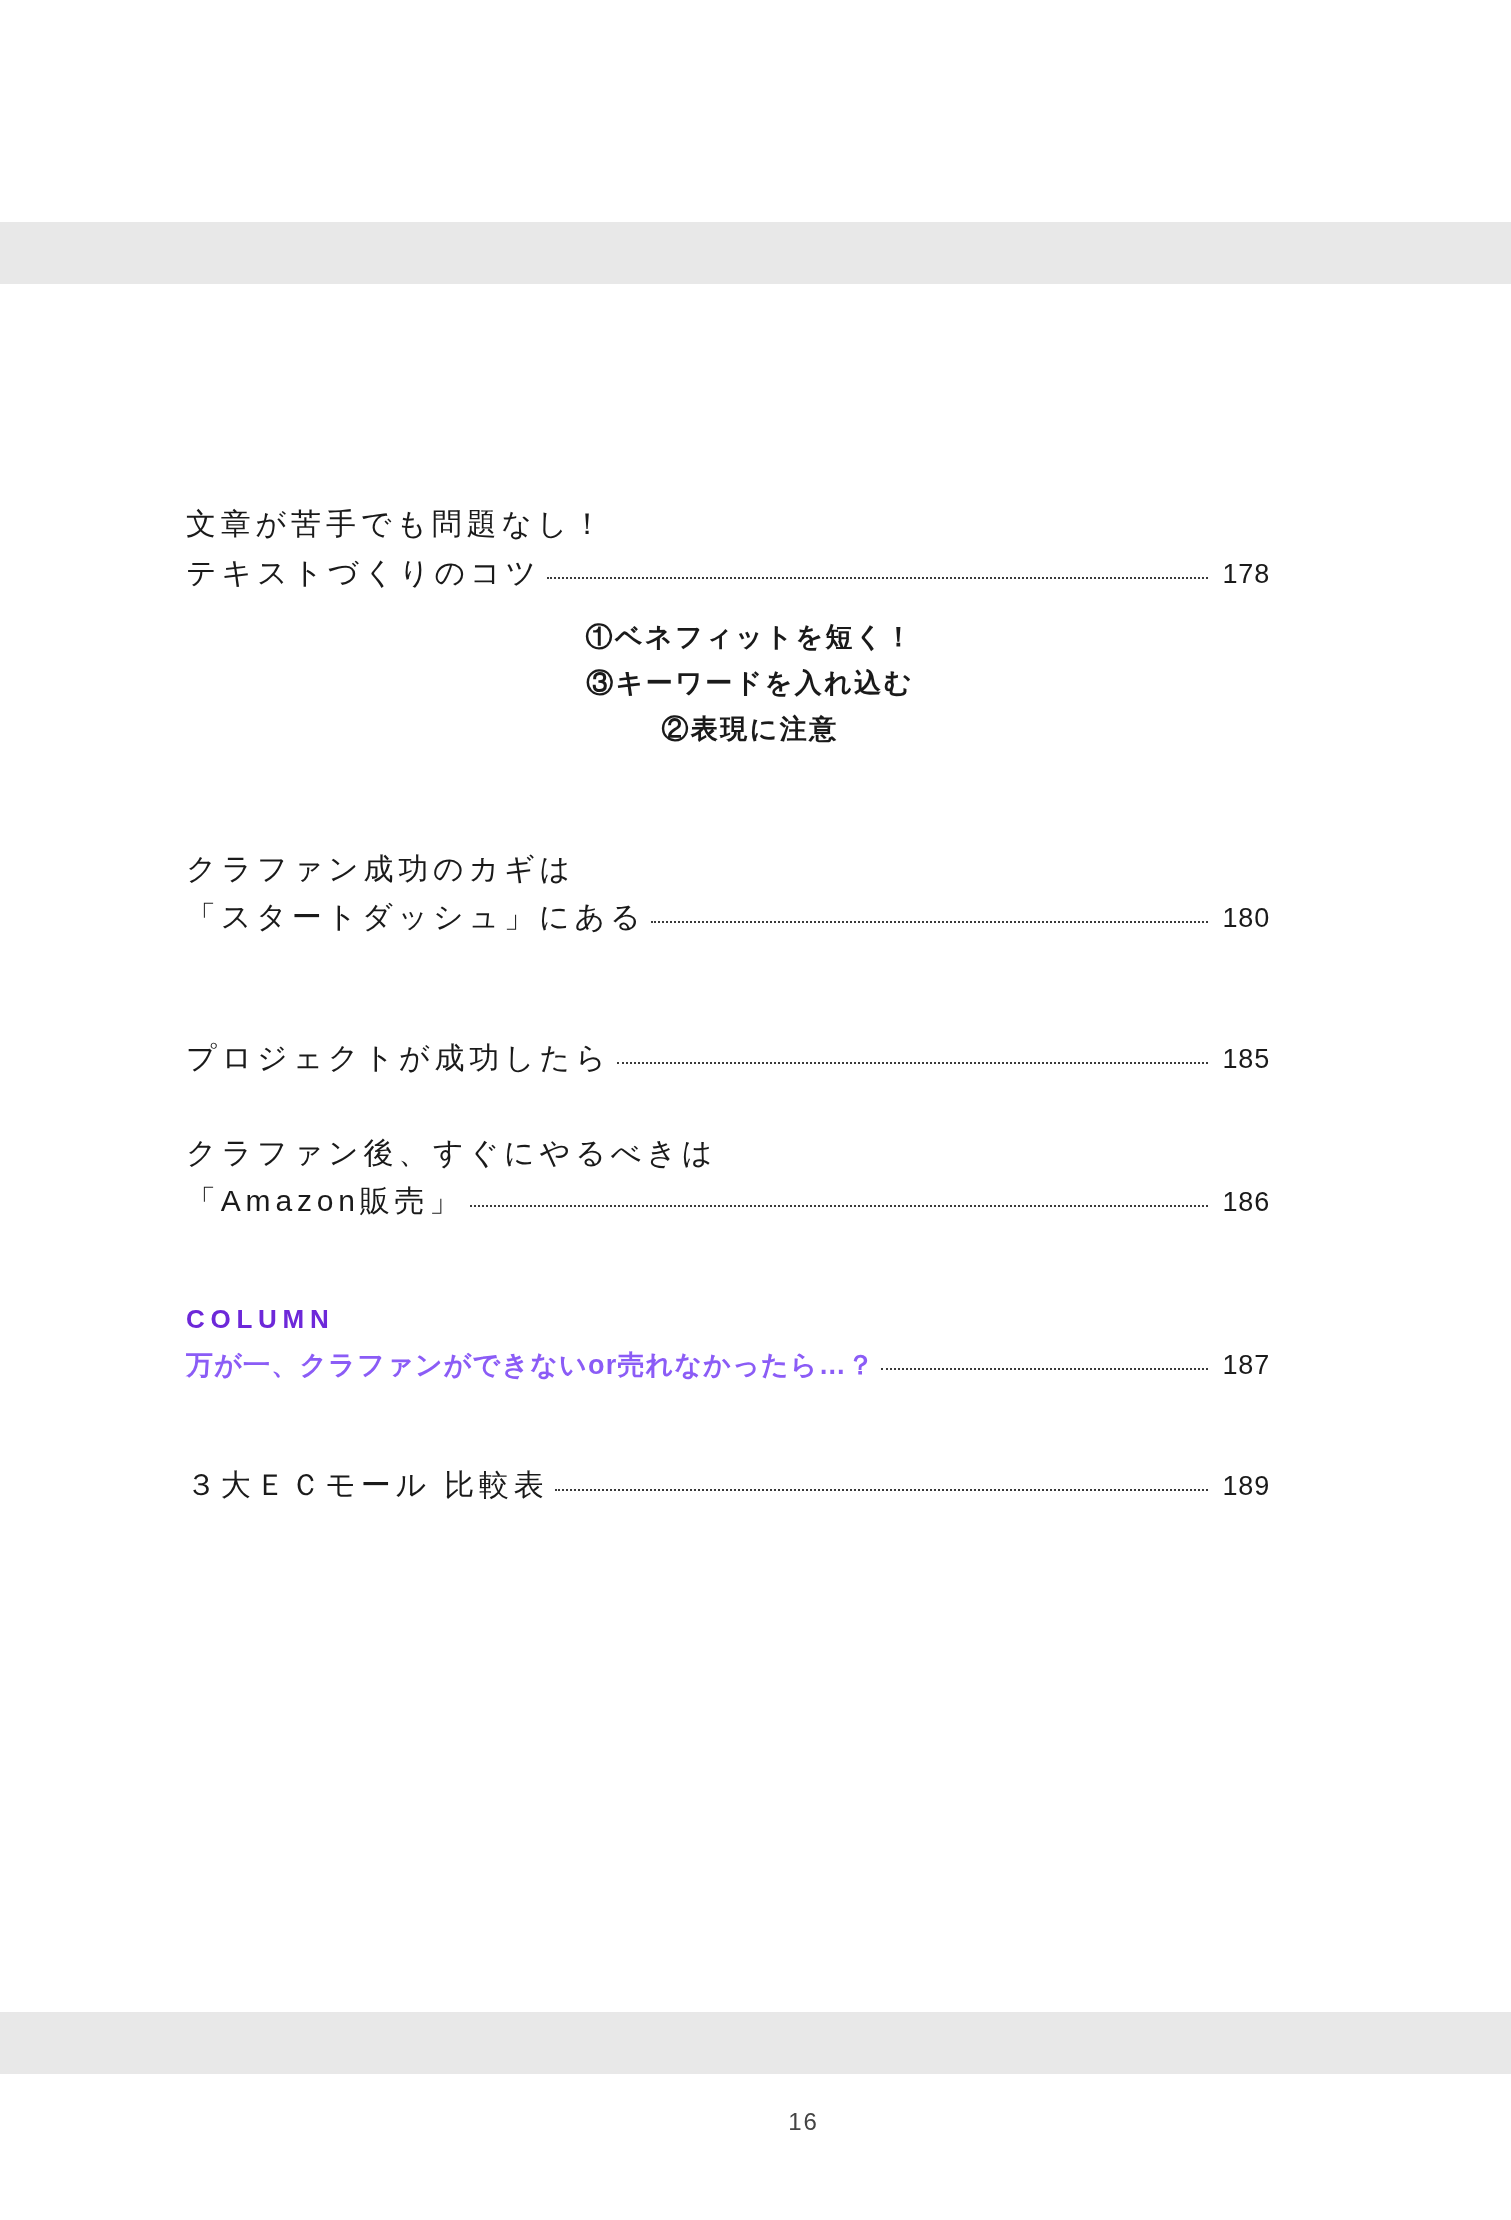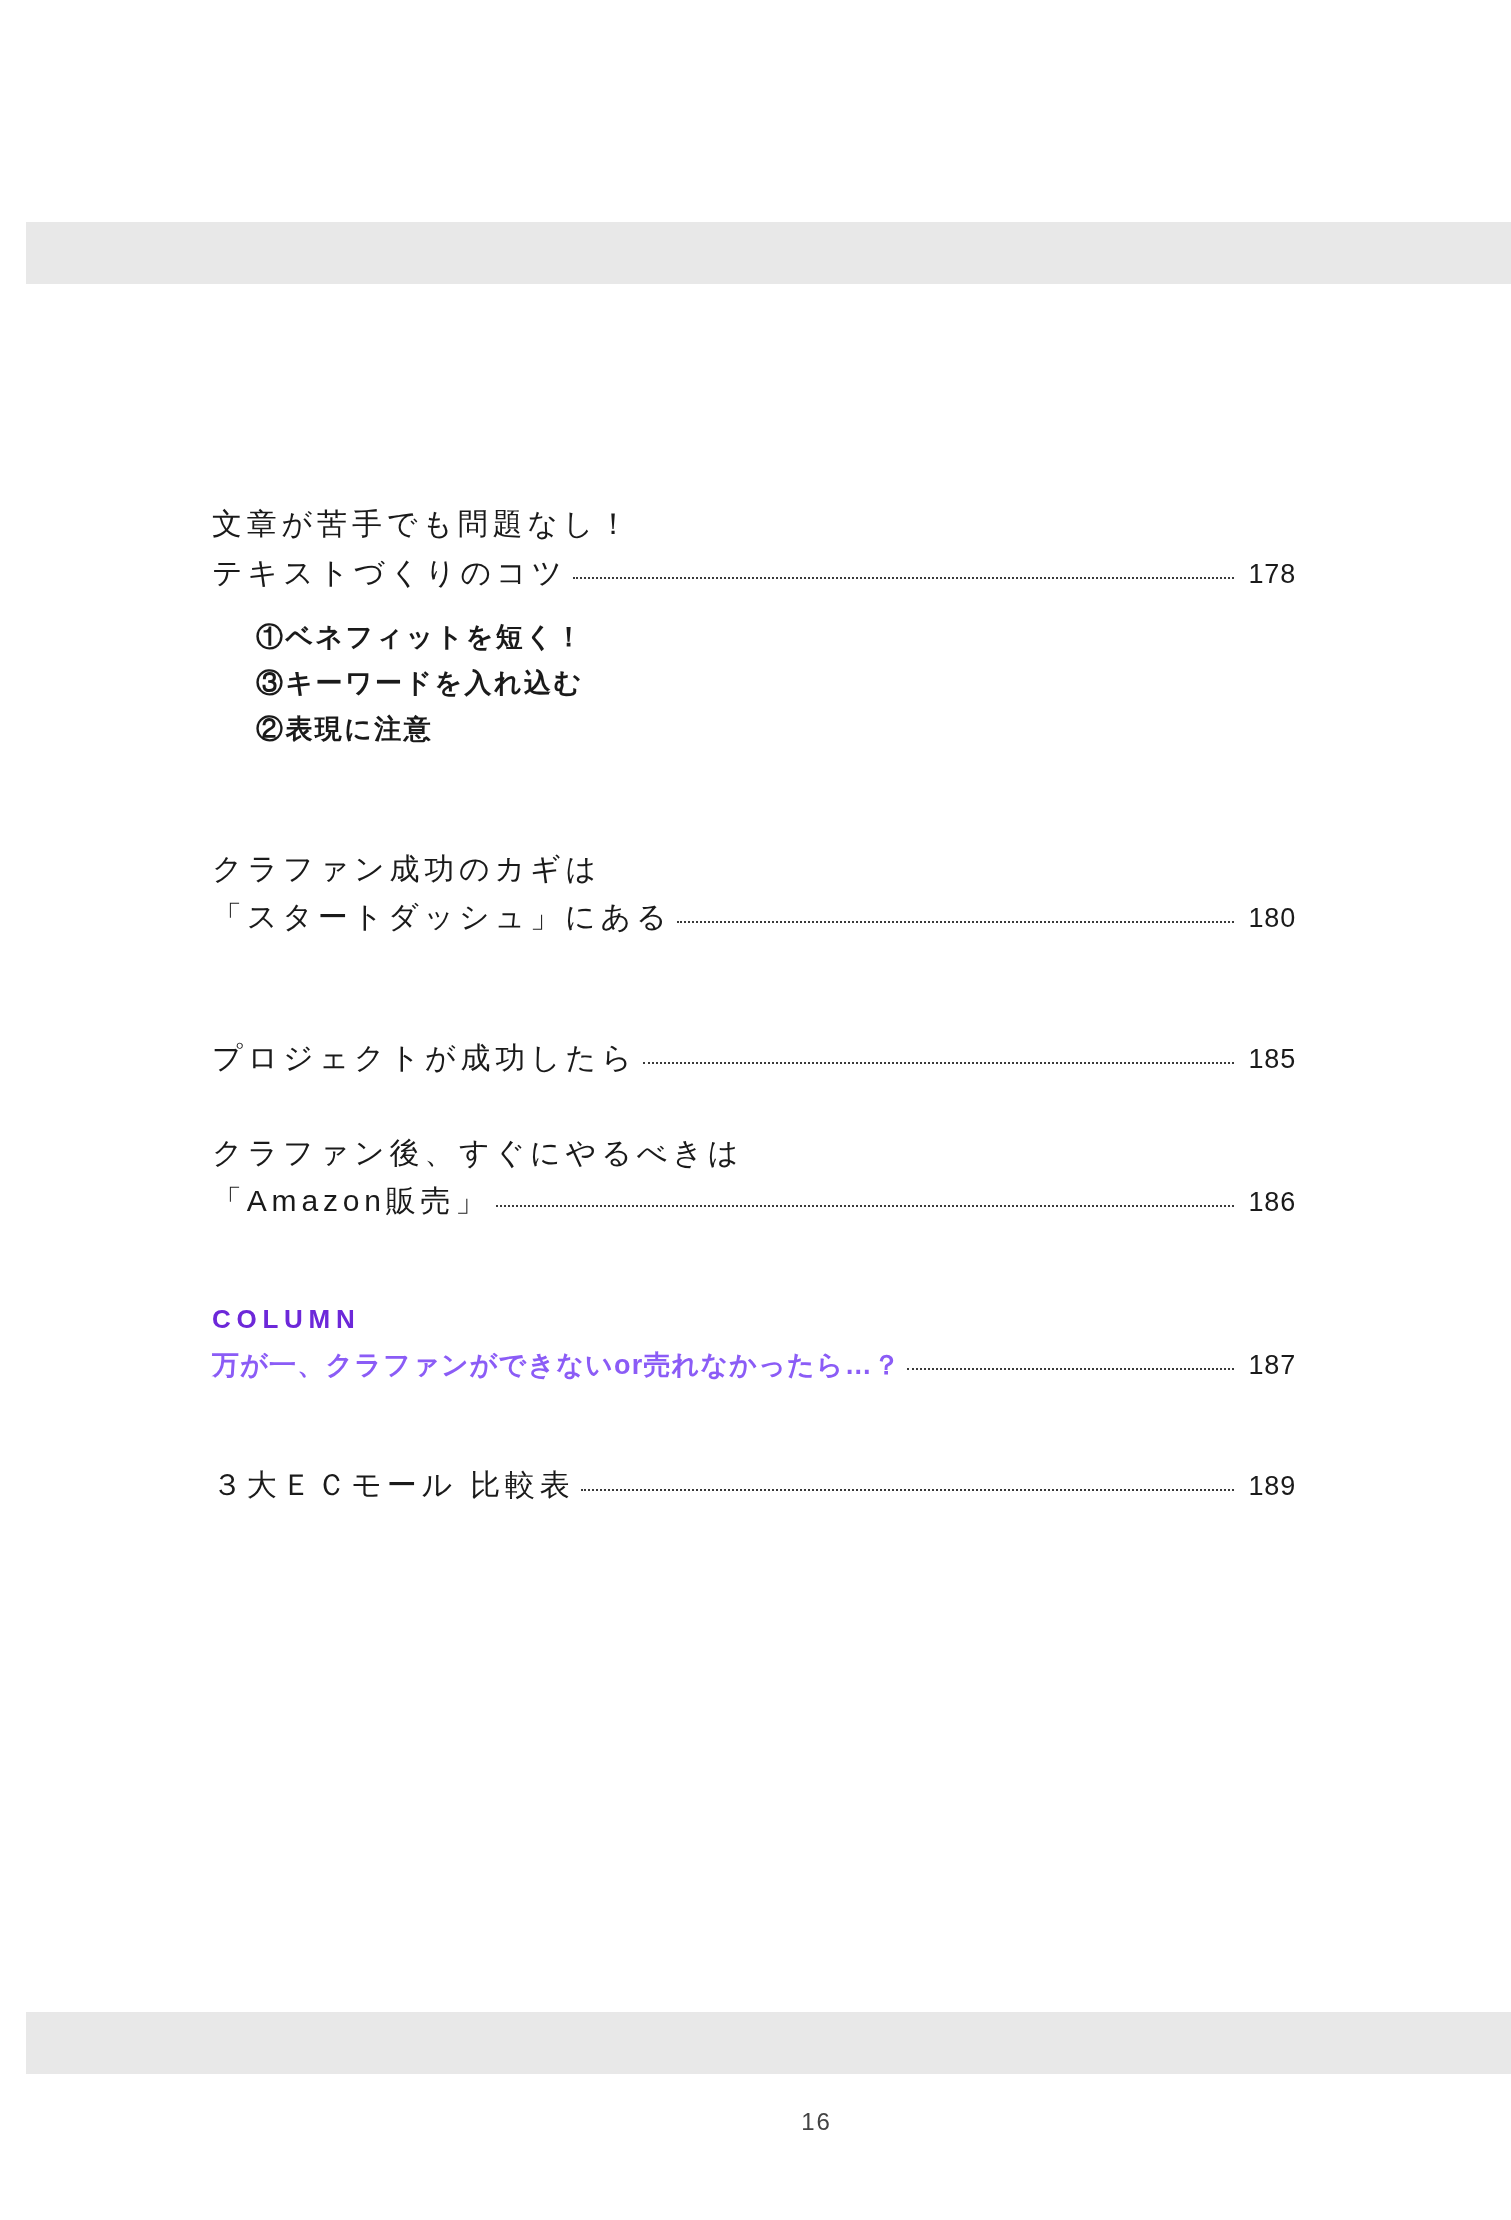--- a/index.html
+++ b/index.html
@@ -13,21 +13,20 @@
     position: relative;
     font-family: "Liberation Sans", sans-serif;
     color: #1a1a1a;
     overflow: hidden;
   }
 
   .page {
     position: absolute;
     inset: 0;
     background: #ffffff;
-    margin-left: 26px;
   }
 
   
   .band {
     position: absolute;
     left: 0;
     width: 100%;
     background: #e8e8e8;
   }
   .band-top {
@@ -83,20 +82,21 @@
     letter-spacing: 0.03em;
     color: #1a1a1a;
     flex: 0 0 auto;
     text-align: right;
     min-width: 52px;
   }
 
   
   .sub-list {
     margin: 18px 0 0 44px;
+    text-align: center;
   }
   .sub-item {
     font-size: 27px;
     font-weight: bold;
     letter-spacing: 0.09em;
     line-height: 1.70;
     color: #1a1a1a;
     white-space: nowrap;
   }
 

